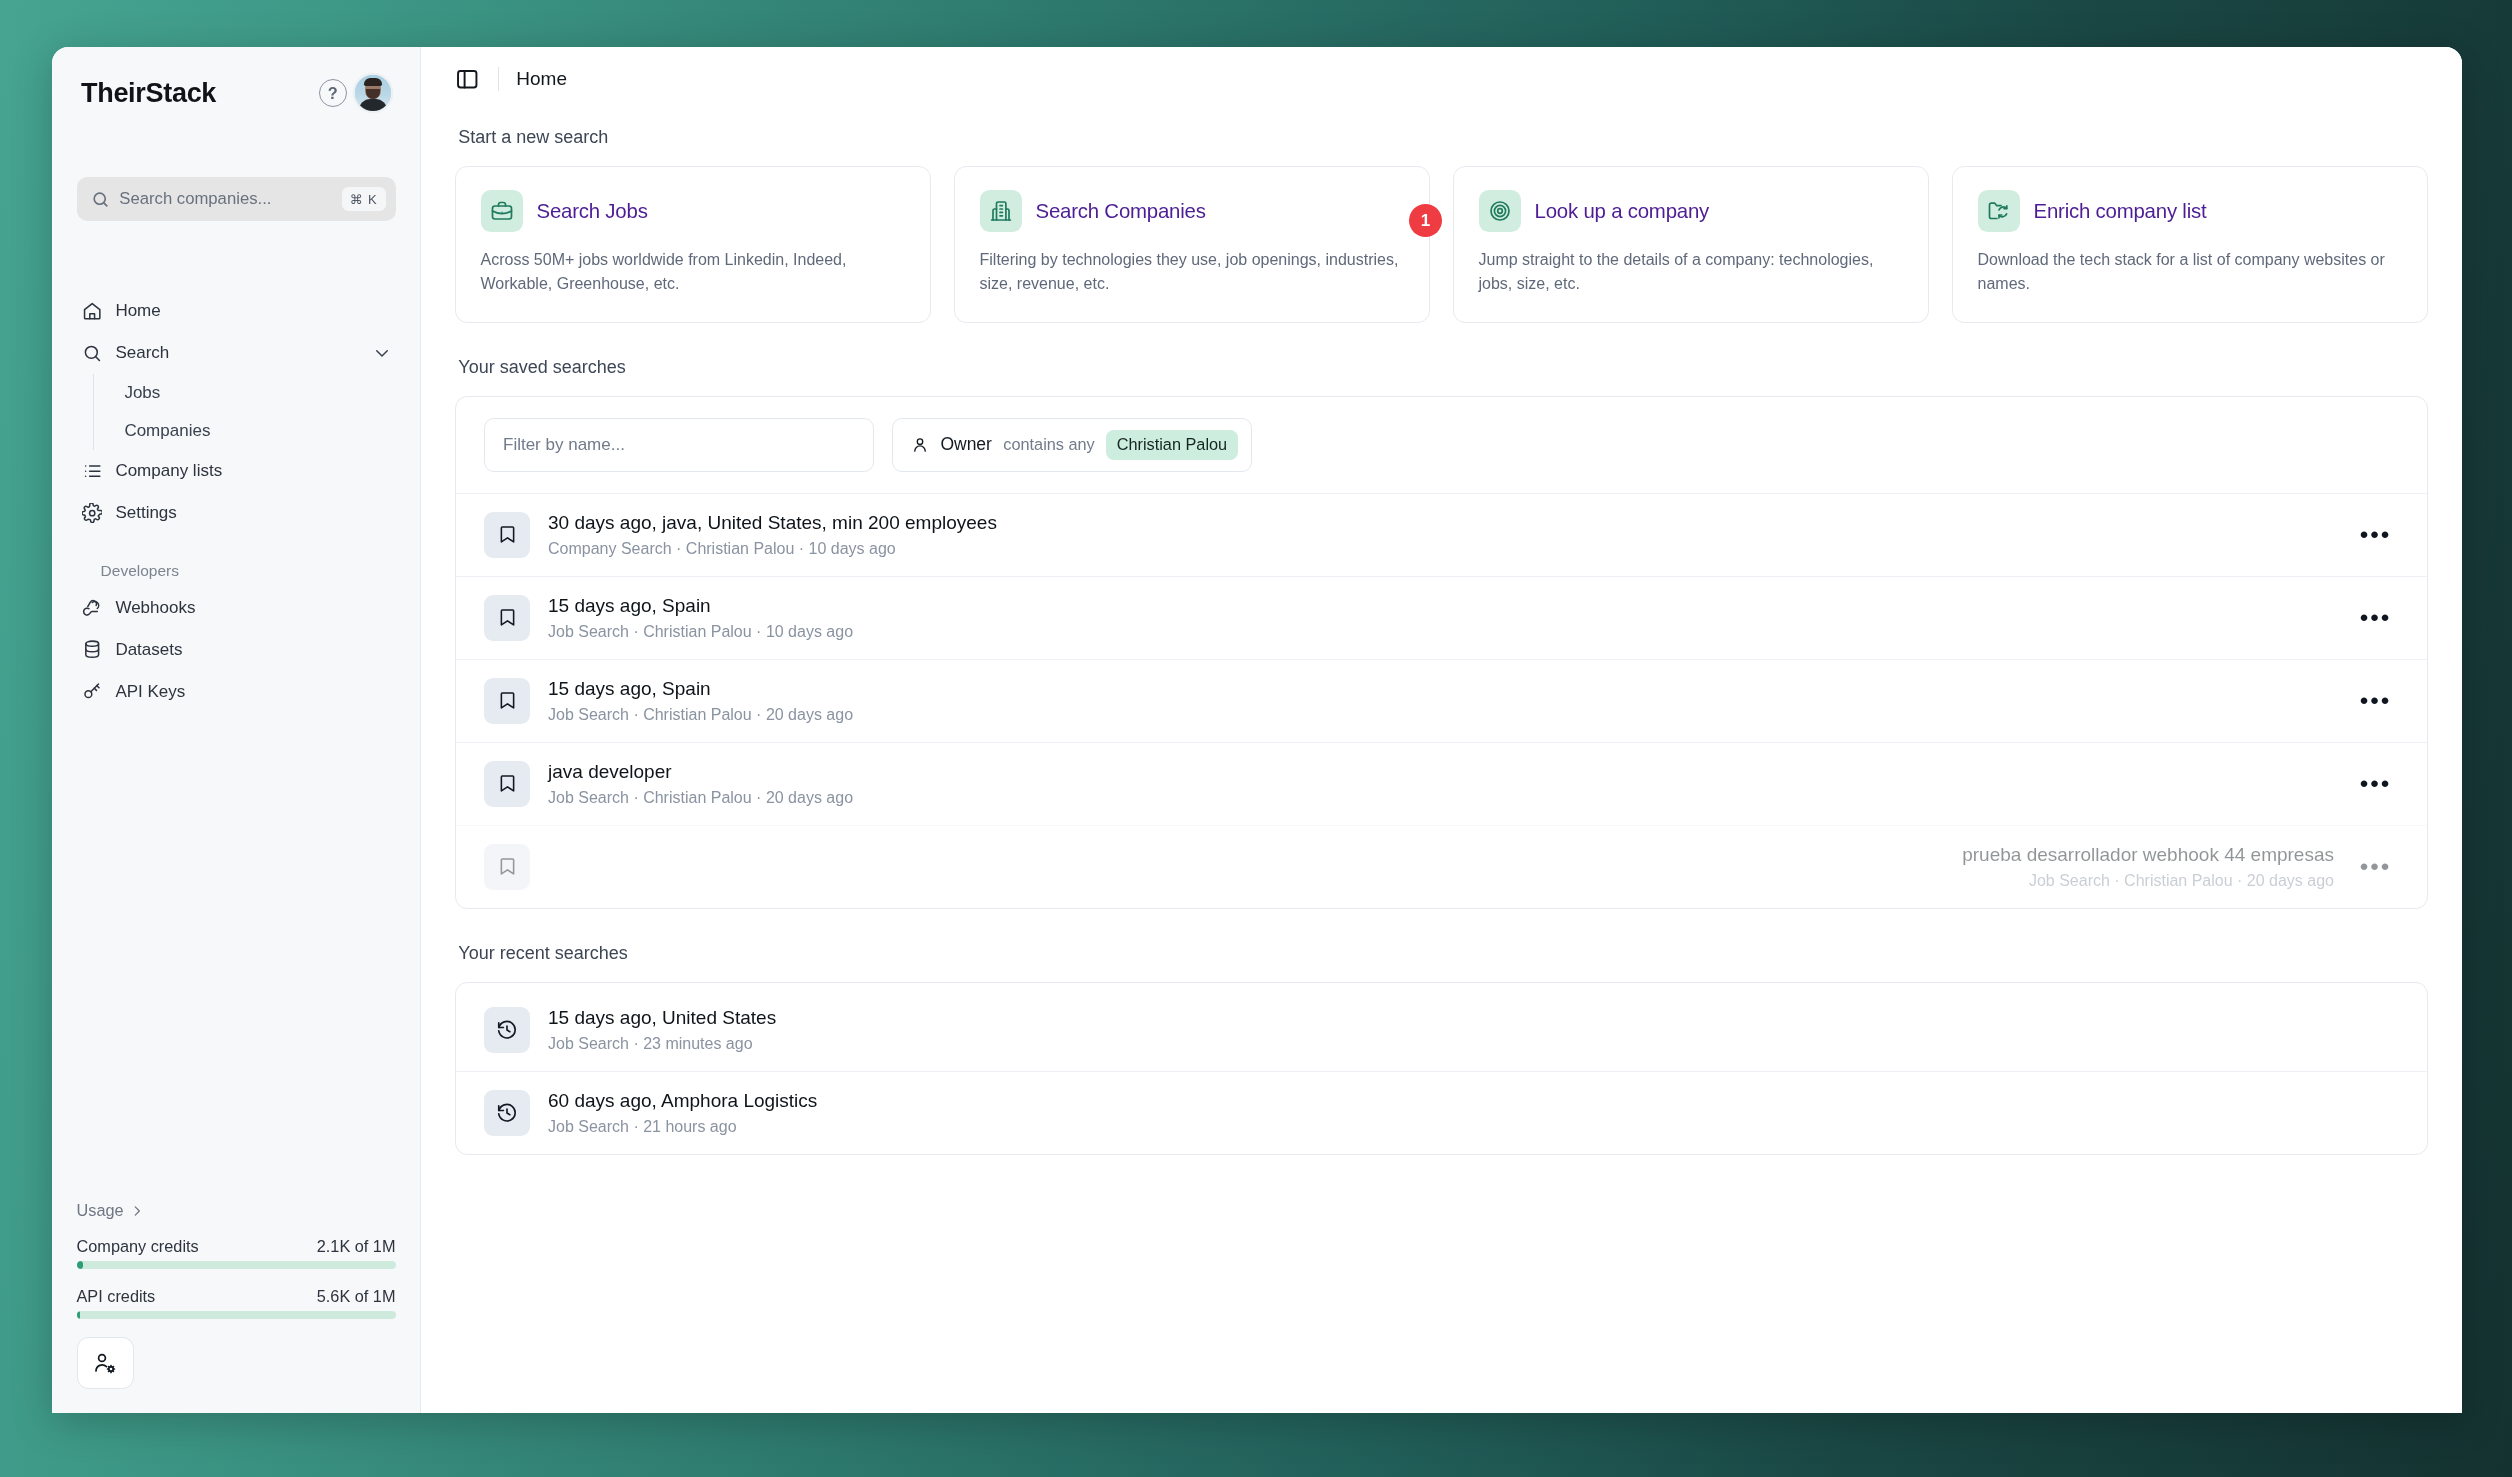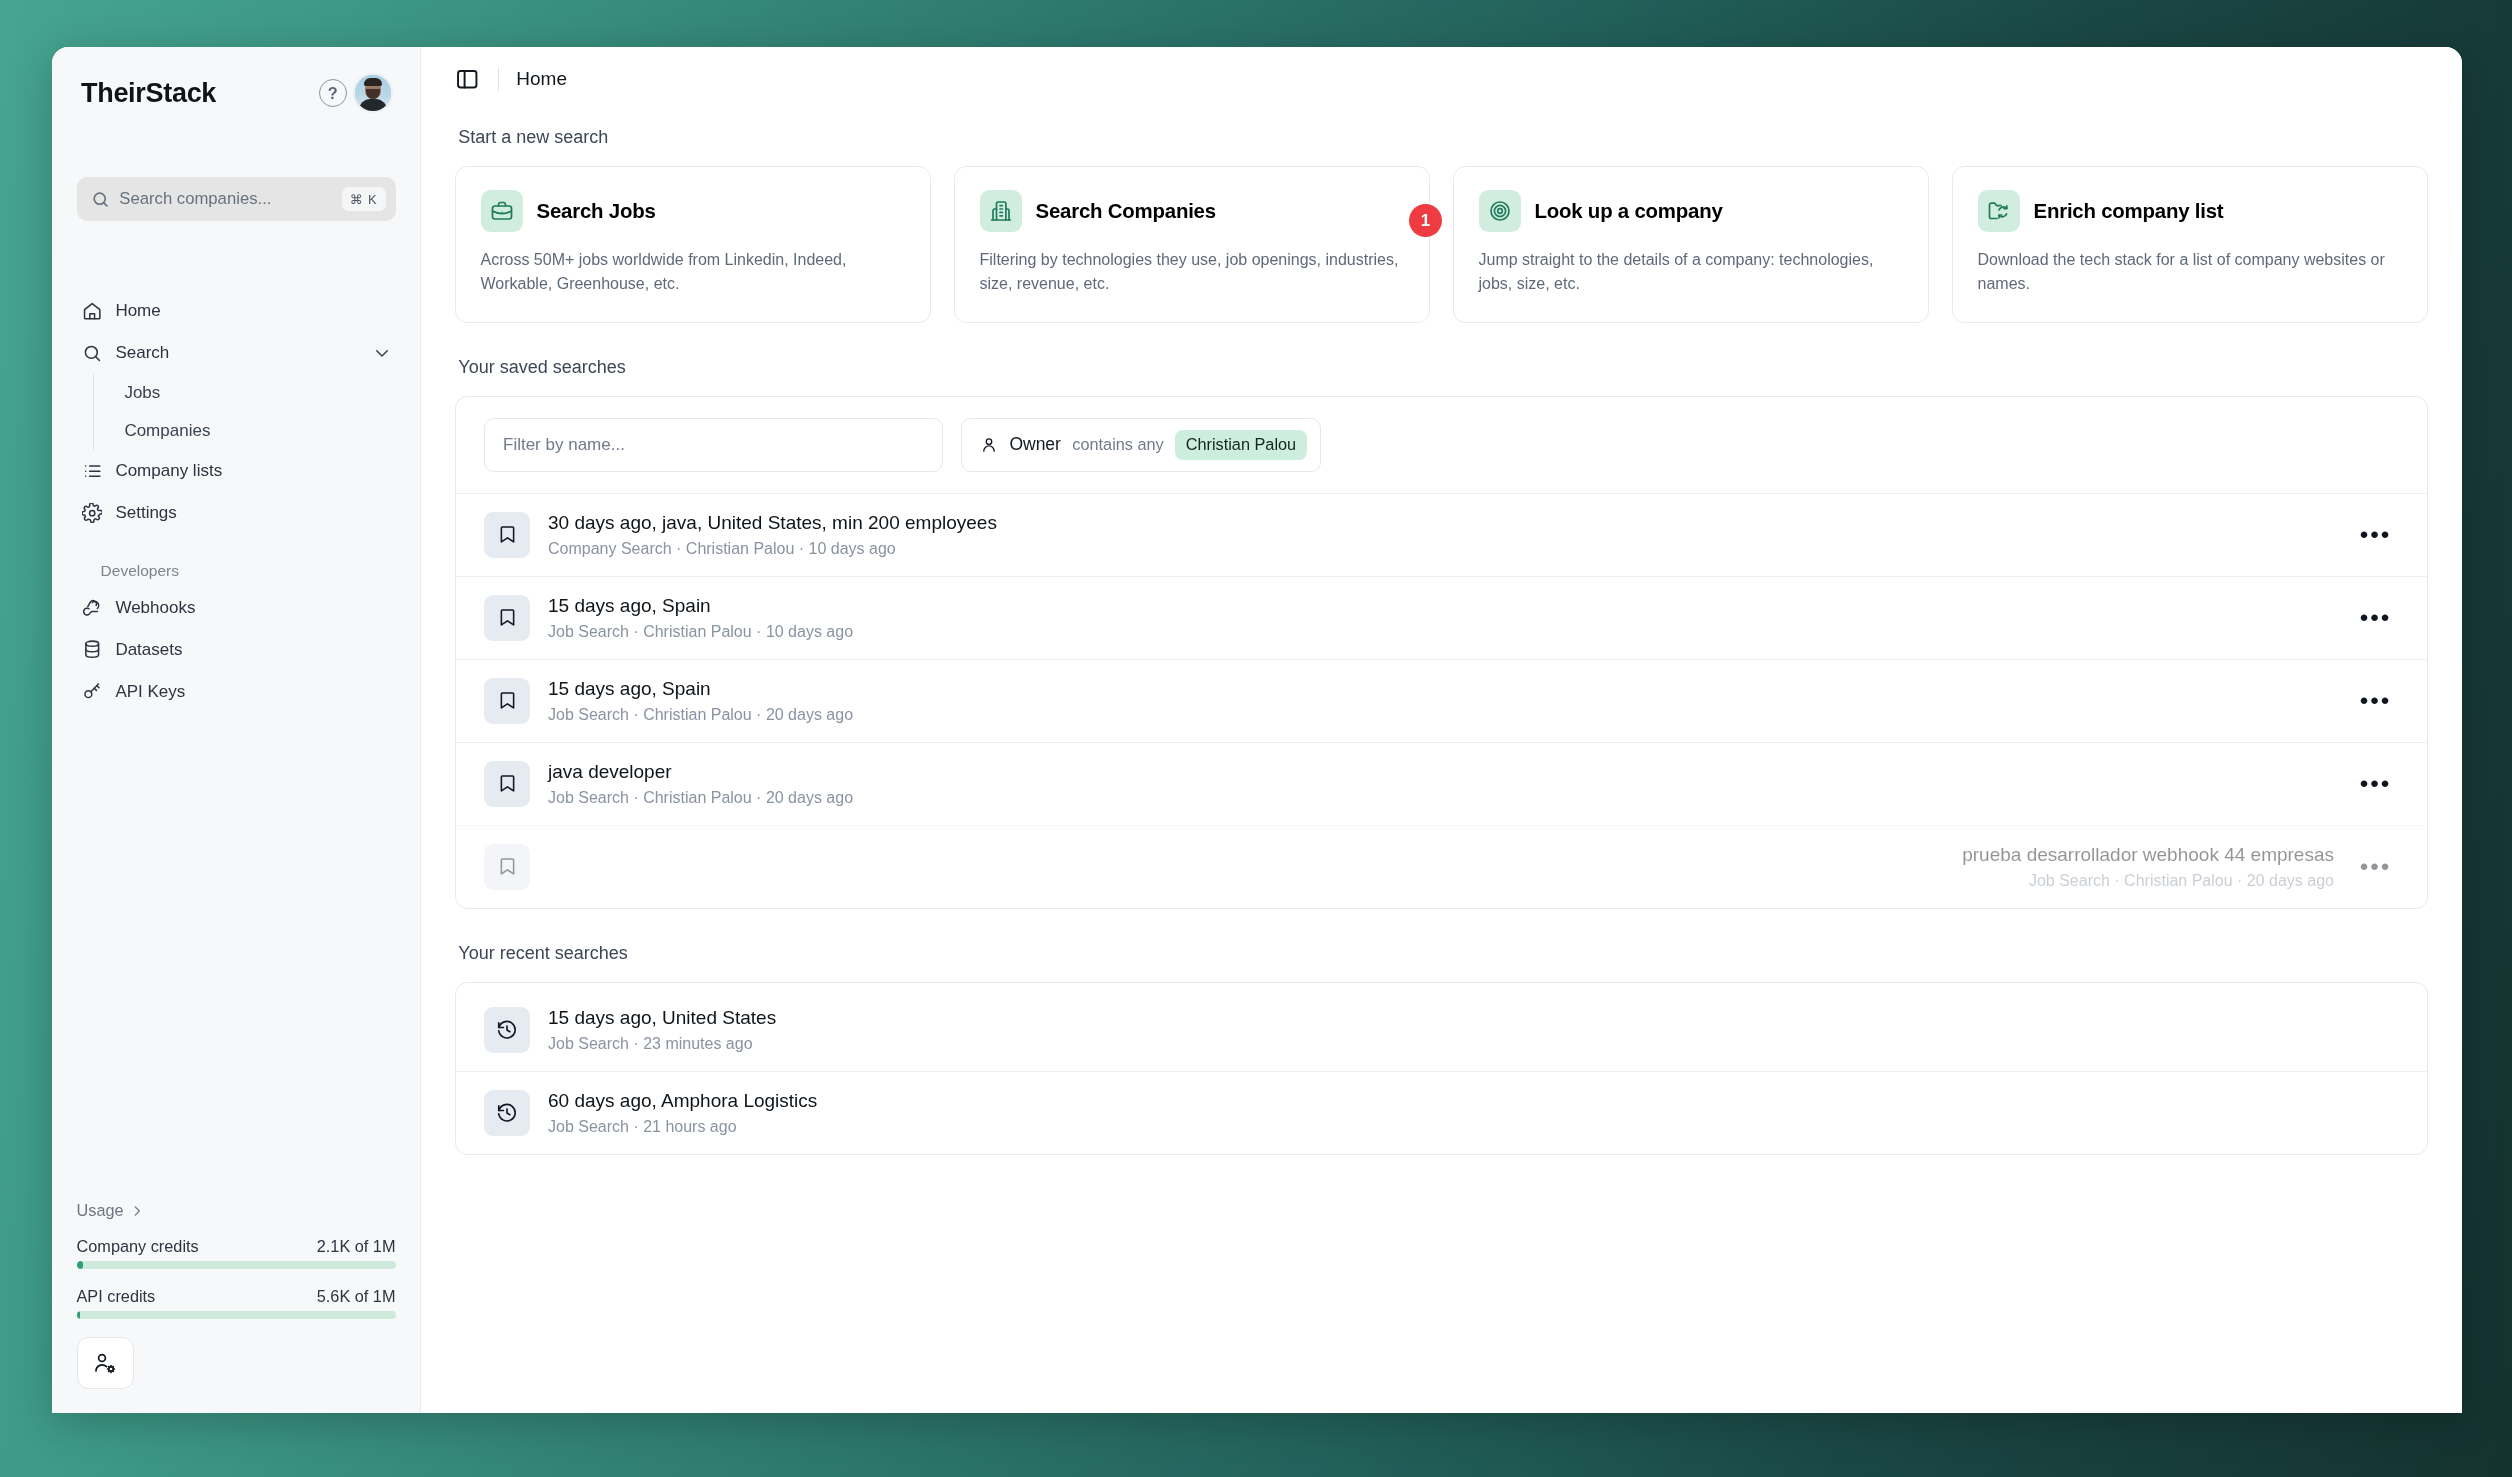--- a/index.html
+++ b/index.html
@@ -121,37 +121,37 @@
     border-radius: 12.2px; padding: 23px 24.5px 26px 24.5px;
     position: relative; cursor: pointer; min-width: 0;
   }
   .card-head { display: flex; align-items: center; gap: 14px; margin-bottom: 15.5px; }
   .card-ico {
     width: 42px; height: 42px; flex: 0 0 42px;
     background: #d1eddf; border-radius: 9.8px;
     display: flex; align-items: center; justify-content: center;
     color: #1f7a5e;
   }
-  .card-title { font-size: 20.4px; font-weight: bold; color: #000000; letter-spacing: -0.2px; }
+  .card-title { font-size: 20.4px; font-weight: normal; color: #4c1d95; letter-spacing: -0.2px; }
   .card-desc { font-size: 16px; line-height: 1.5; color: #60697a; }
   .badge {
     position: absolute; right: -13px; top: 37px;
     width: 33px; height: 33px; border-radius: 50%;
     background: #ef3b42; color: #fff;
     display: flex; align-items: center; justify-content: center;
     font-size: 17px; font-weight: bold;
   }
 
   .list-panel {
     border: 0.8px solid #e6eaef; border-radius: 12.2px;
     background: #fff; margin-top: 3.3px;
   }
   .filter-bar { display: flex; gap: 18px; padding: 21px 28px; }
   .filter-input {
-    width: 459px; height: 54px; border: 0.8px solid #e3e8ee;
+    width: 390px; height: 54px; border: 0.8px solid #e3e8ee;
     border-radius: 9.8px; display: flex; align-items: center;
     padding: 0 18px; font-size: 17px; color: #717b8b; cursor: text;
   }
   .owner-filter {
     height: 54px; border: 0.8px solid #e3e8ee; border-radius: 9.8px;
     display: flex; align-items: center; gap: 11.4px; padding: 0 13px 0 18px; cursor: pointer;
   }
   .owner-filter .lbl { font-size: 17.5px; color: #141a21; }
   .owner-filter .op { font-size: 16.3px; color: #717b8b; }
   .chip { background: #cdeddf; border-radius: 8px; padding: 5.7px 10.6px; font-size: 16.3px; color: #152520; }

